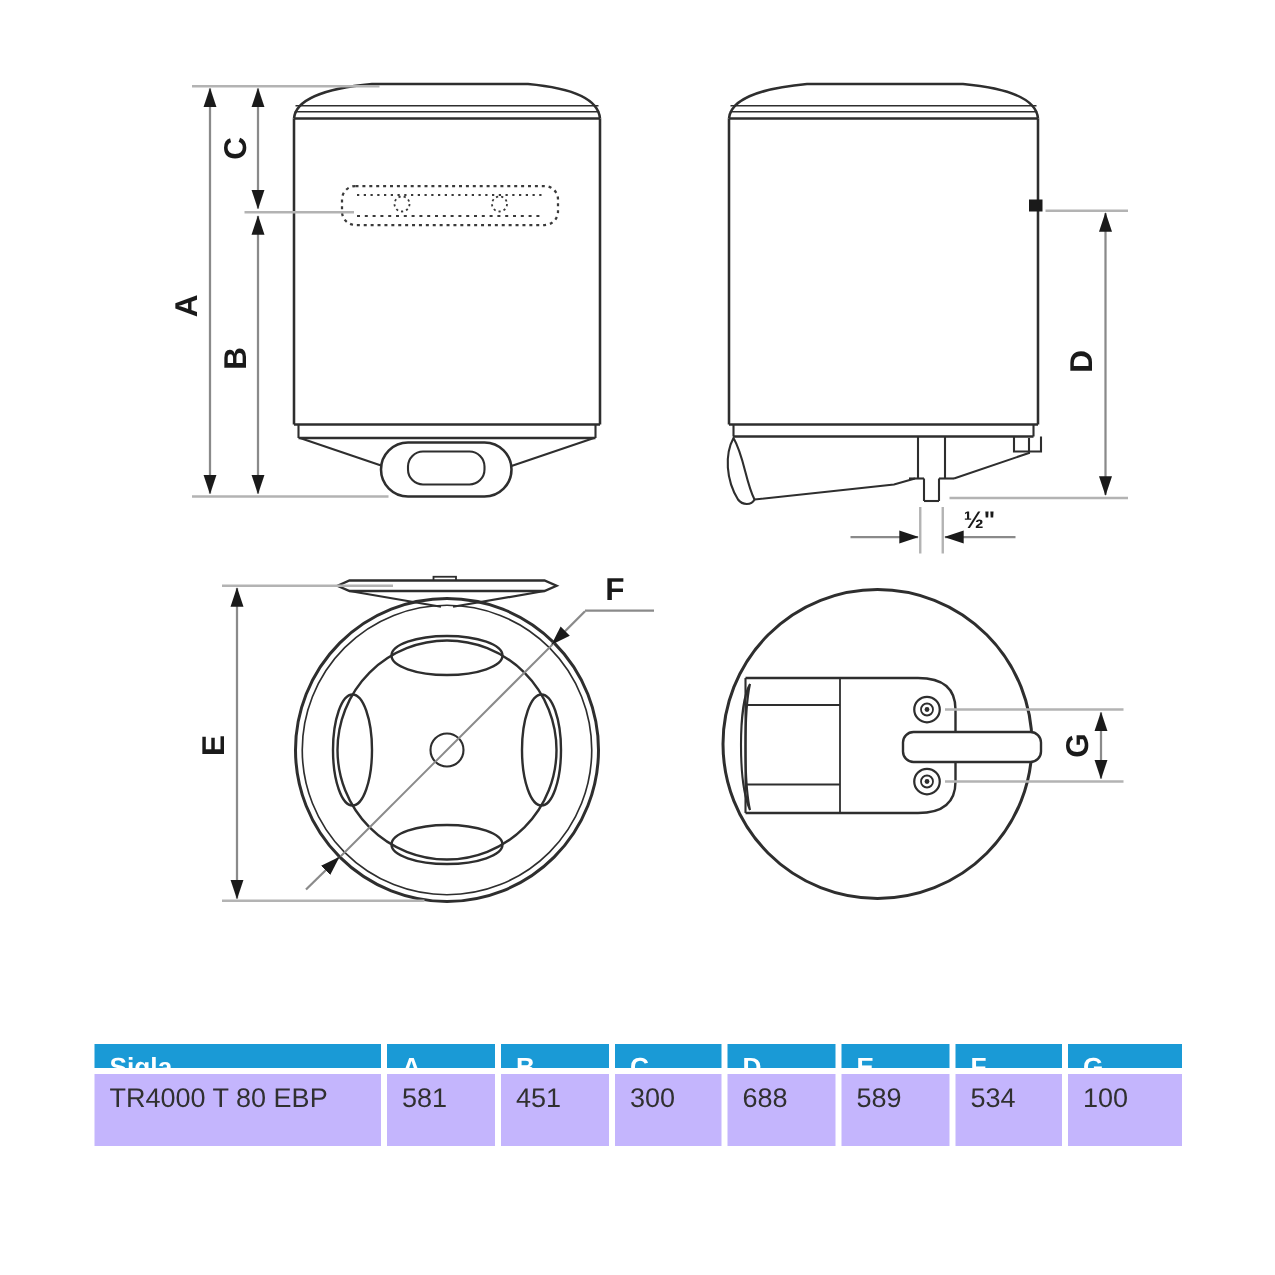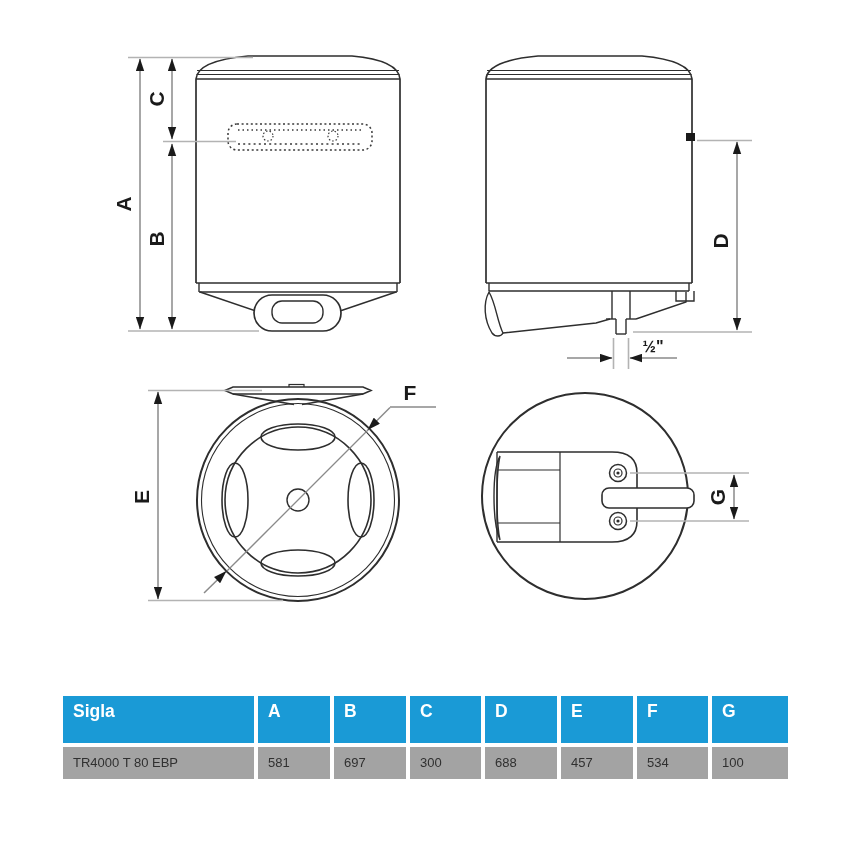--- a/index.html
+++ b/index.html
@@ -11,25 +11,25 @@
   .dim-letter{font-family:"Liberation Sans",sans-serif;font-size:21px;font-weight:bold;fill:#1a1a1a;}
   .pipe-label{font-family:"Liberation Sans",sans-serif;font-size:16px;font-weight:bold;fill:#1a1a1a;}
   .spec-table{
     position:absolute;left:63px;top:696px;
     display:grid;
     grid-template-columns:191px 72px 72px 71px 72px 72px 71px 76px;
     column-gap:4px;row-gap:4px;
   }
   .spec-table .th{
     background:#1a9ad6;color:#ffffff;font-weight:bold;font-size:17.5px;
-    height:47px;line-height:30px;padding-left:10px;white-space:nowrap;
+    height:16px;line-height:30px;padding-left:10px;white-space:nowrap;
   }
   .spec-table .td{
-    background:#a3a3a3;color:#303030;font-size:13px;
-    height:32px;line-height:32px;padding-left:10px;white-space:nowrap;
+    background:#c4b5fd;color:#303030;font-size:18px;
+    height:48px;line-height:32px;padding-left:10px;white-space:nowrap;
   }
 </style>
 </head>
 <body>
 
 <svg class="drawing" width="850" height="690" viewBox="0 0 850 690" xmlns="http://www.w3.org/2000/svg">
   <defs>
     <marker id="arr" viewBox="0 0 12 8" refX="11.5" refY="4" markerWidth="13" markerHeight="9" markerUnits="userSpaceOnUse" orient="auto-start-reverse">
       <path d="M0,0 L12,4 L0,8 Z" fill="#1a1a1a"></path>
     </marker>
@@ -187,19 +187,19 @@
   <div class="th">A</div>
   <div class="th">B</div>
   <div class="th">C</div>
   <div class="th">D</div>
   <div class="th">E</div>
   <div class="th">F</div>
   <div class="th">G</div>
 
   <div class="td">TR4000 T 80 EBP</div>
   <div class="td">581</div>
-  <div class="td">697</div>
+  <div class="td">451</div>
   <div class="td">300</div>
   <div class="td">688</div>
-  <div class="td">457</div>
+  <div class="td">589</div>
   <div class="td">534</div>
   <div class="td">100</div>
 </div>
 
 </body></html>

